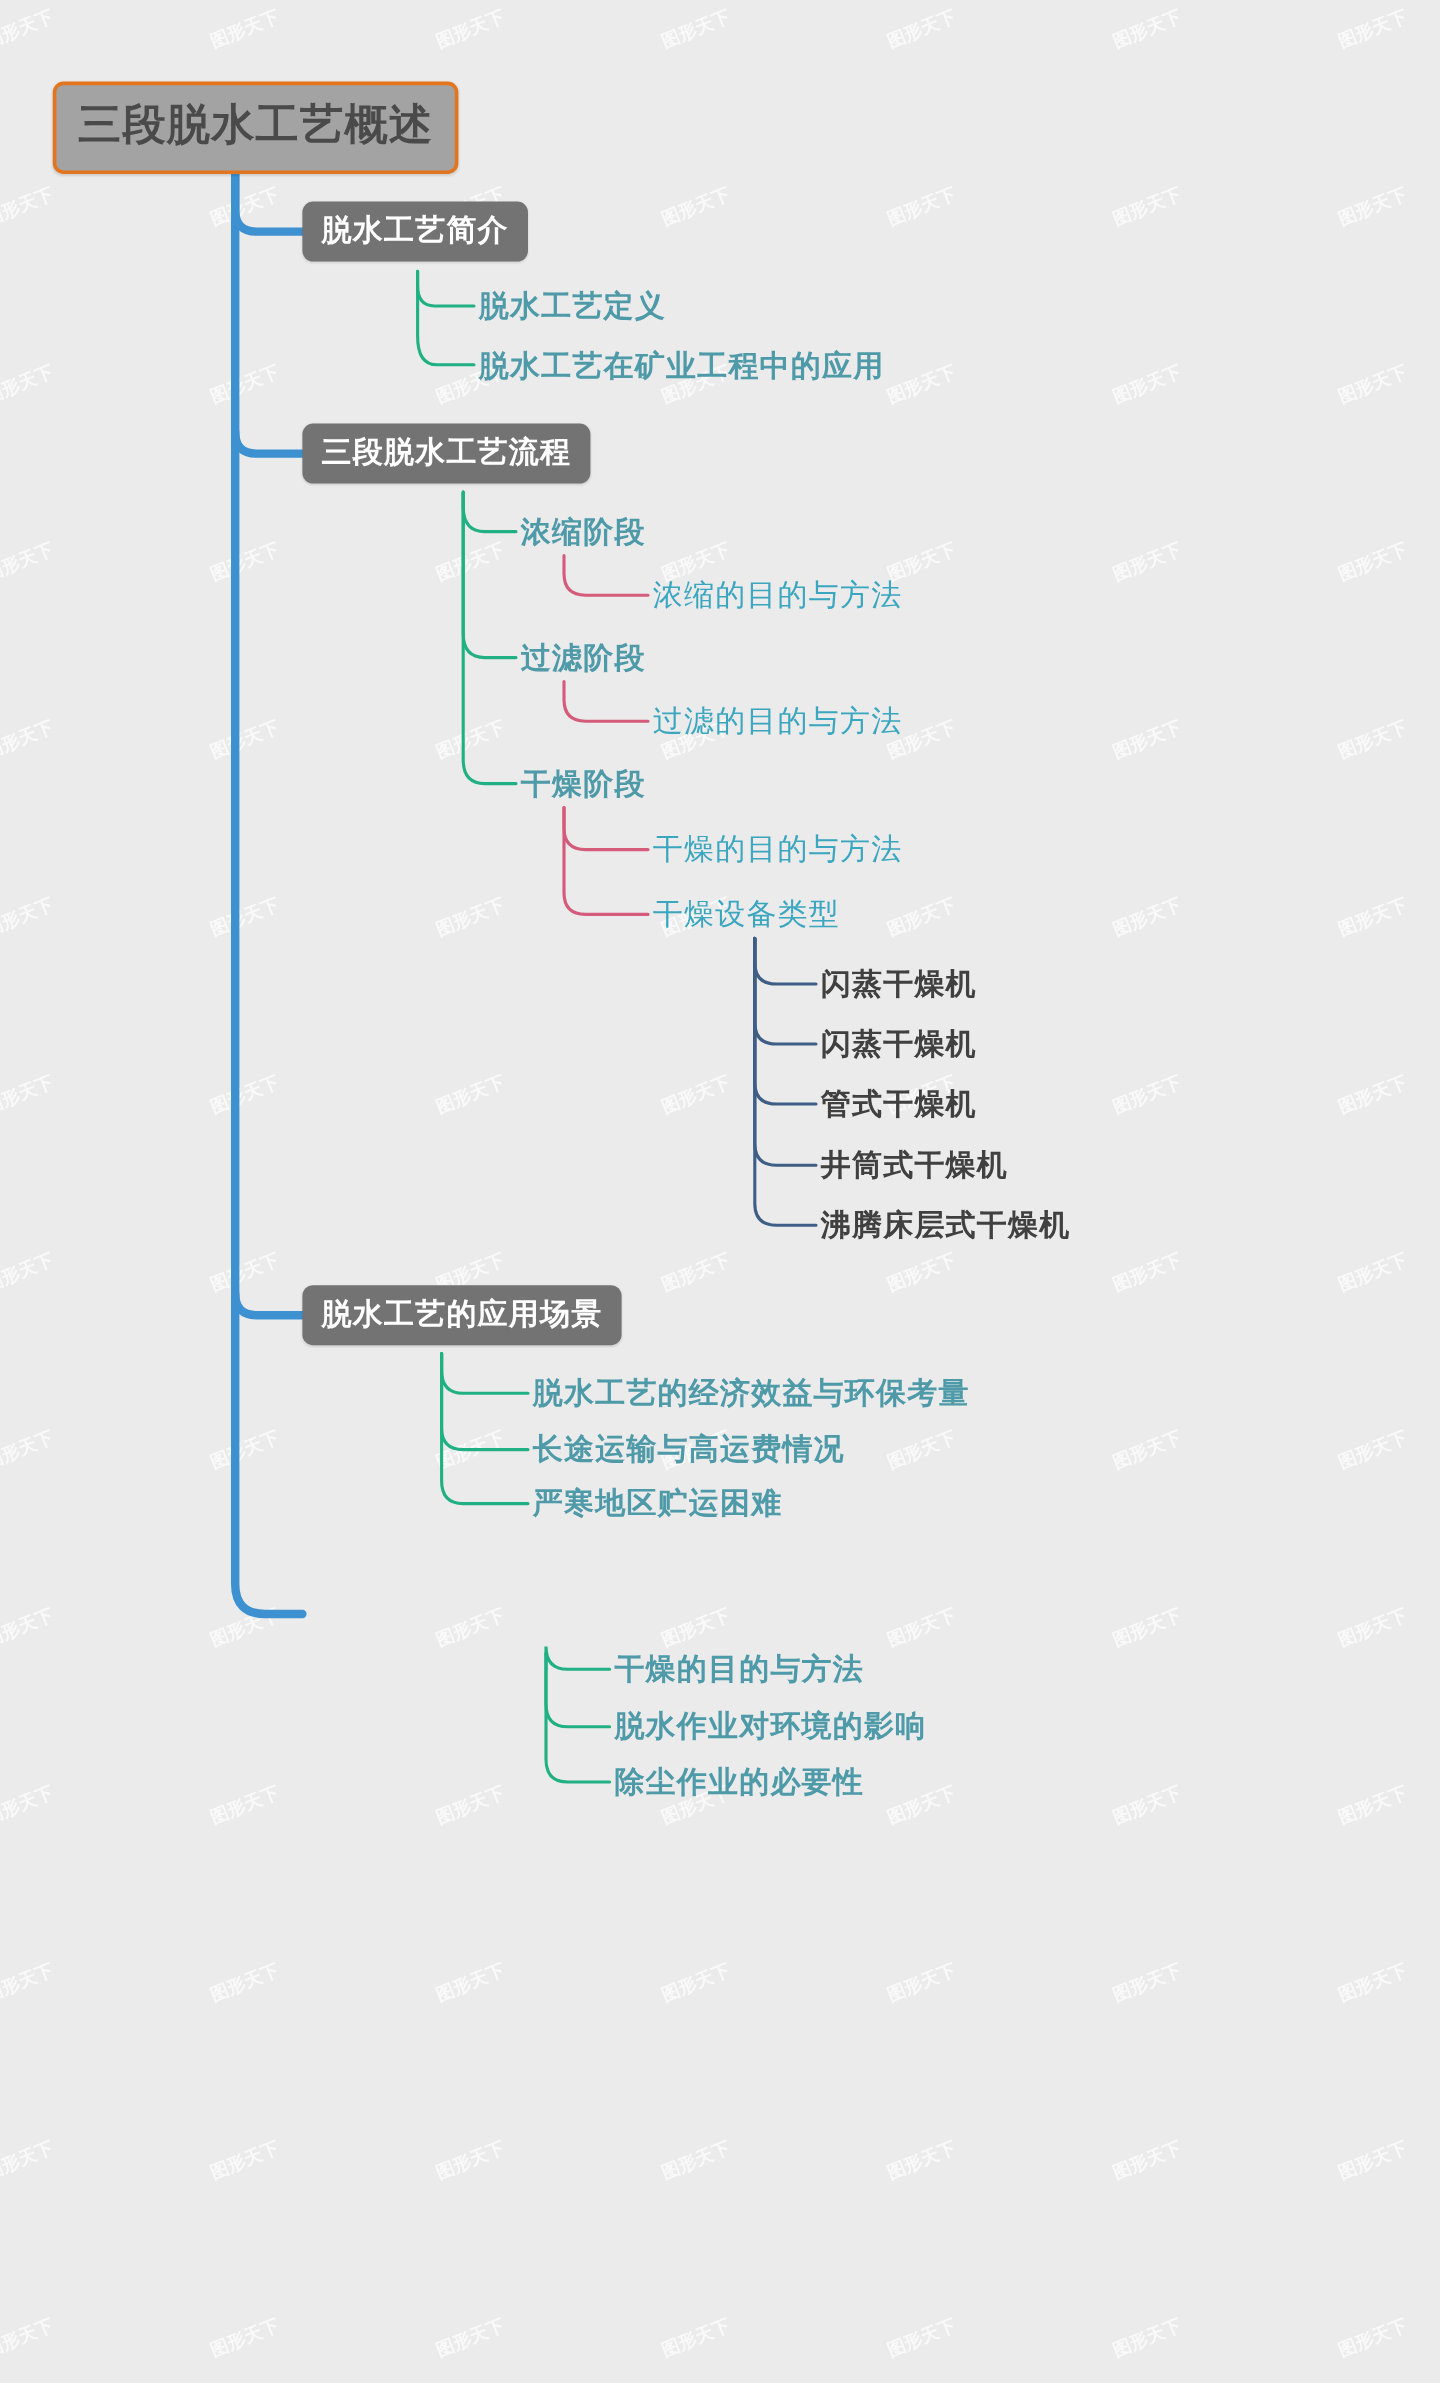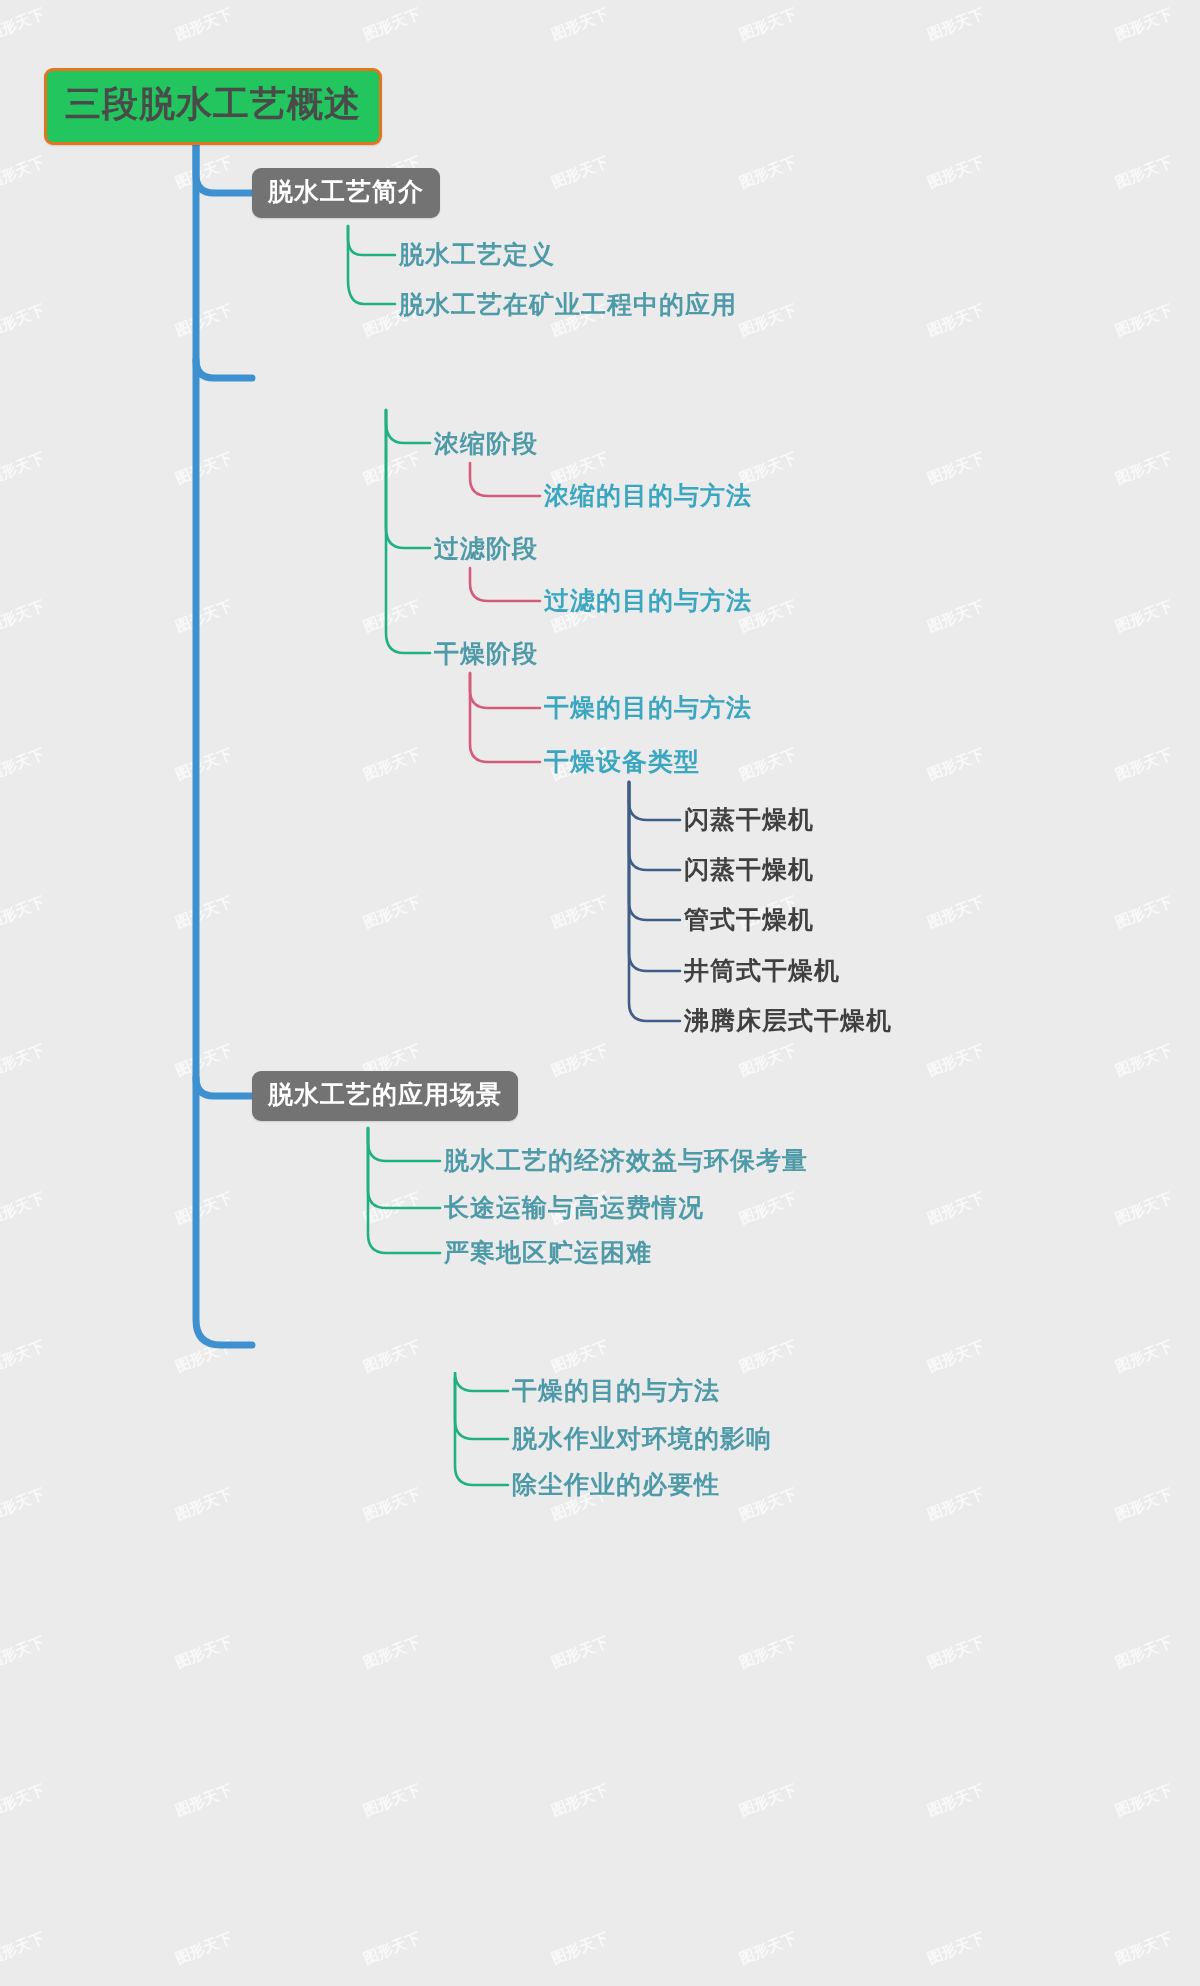--- a/index.html
+++ b/index.html
@@ -12,21 +12,21 @@
   }
   #wm{position:absolute;inset:0;z-index:0;pointer-events:none;}
   #svg-links{position:absolute;left:0;top:0;width:1200px;height:1986px;z-index:1;pointer-events:none;}
   #nodes{position:absolute;left:0;top:0;width:1200px;height:1986px;z-index:2;}
 
   .node{position:absolute;white-space:nowrap;}
 
   
   .root{
     left:44px;top:68px;
-    background:#22c55e;
+    background:#a3a3a3;
     border:3px solid #e2751e;
     border-radius:9px;
     padding:9px 18px 13px 18px;
     font-size:36px;font-weight:bold;
     color:#4a4a4a;
     letter-spacing:1px;
     box-shadow:0 1px 2px rgba(0,0,0,0.12);
   }
 
   
@@ -42,21 +42,21 @@
 
   
   .lvl2{
     color:#4e9aa8;
     font-size:25px;font-weight:bold;
     letter-spacing:1px;
   }
   
   .lvl3{
     color:#3ba6c0;
-    font-size:25px;font-weight:bold;
+    font-size:25px;font-weight:normal;
     letter-spacing:1px;
   }
   
   .lvl4{
     color:#404040;
     font-size:25px;font-weight:bold;
     letter-spacing:1px;
   }
 
   .wm-text{
@@ -215,20 +215,21 @@
 </svg>
 
 <div id="nodes">
 
   <div class="node root">三段脱水工艺概述</div>
 
   <div class="node lvl1" style="left:252px;top:168px;">脱水工艺简介</div>
   <div class="node lvl2" style="left:399px;top:238px;">脱水工艺定义</div>
   <div class="node lvl2" style="left:399px;top:288px;">脱水工艺在矿业工程中的应用</div>
 
+  <div class="node lvl1" style="left:252px;top:353px;">三段脱水工艺流程</div>
 
   <div class="node lvl2" style="left:434px;top:427px;">浓缩阶段</div>
   <div class="node lvl3" style="left:544px;top:479px;">浓缩的目的与方法</div>
 
   <div class="node lvl2" style="left:434px;top:532px;">过滤阶段</div>
   <div class="node lvl3" style="left:544px;top:584px;">过滤的目的与方法</div>
 
   <div class="node lvl2" style="left:434px;top:637px;">干燥阶段</div>
   <div class="node lvl3" style="left:544px;top:691px;">干燥的目的与方法</div>
   <div class="node lvl3" style="left:544px;top:745px;">干燥设备类型</div>

